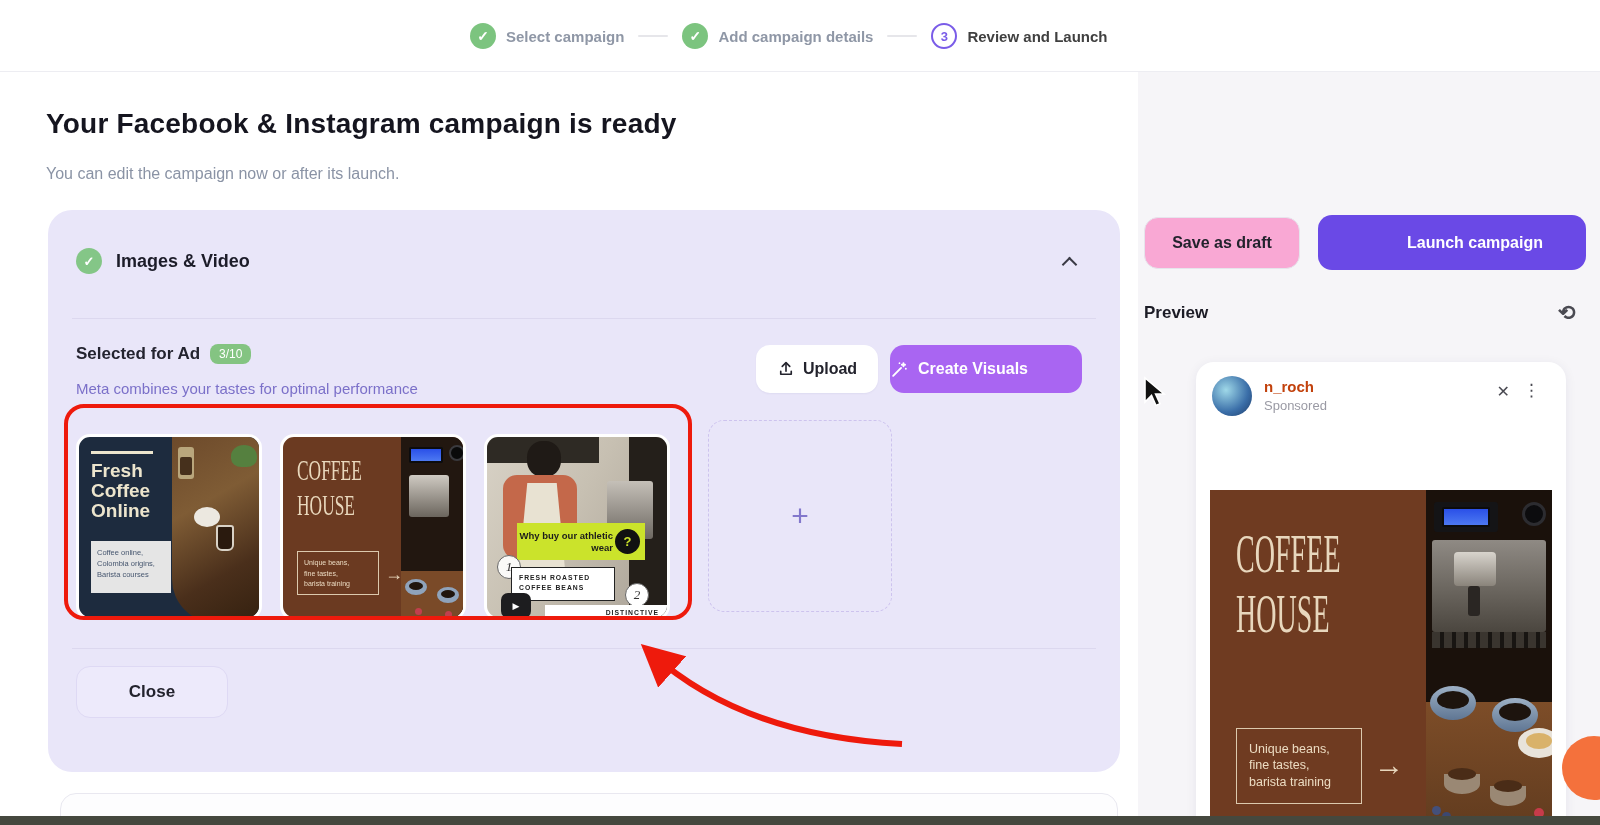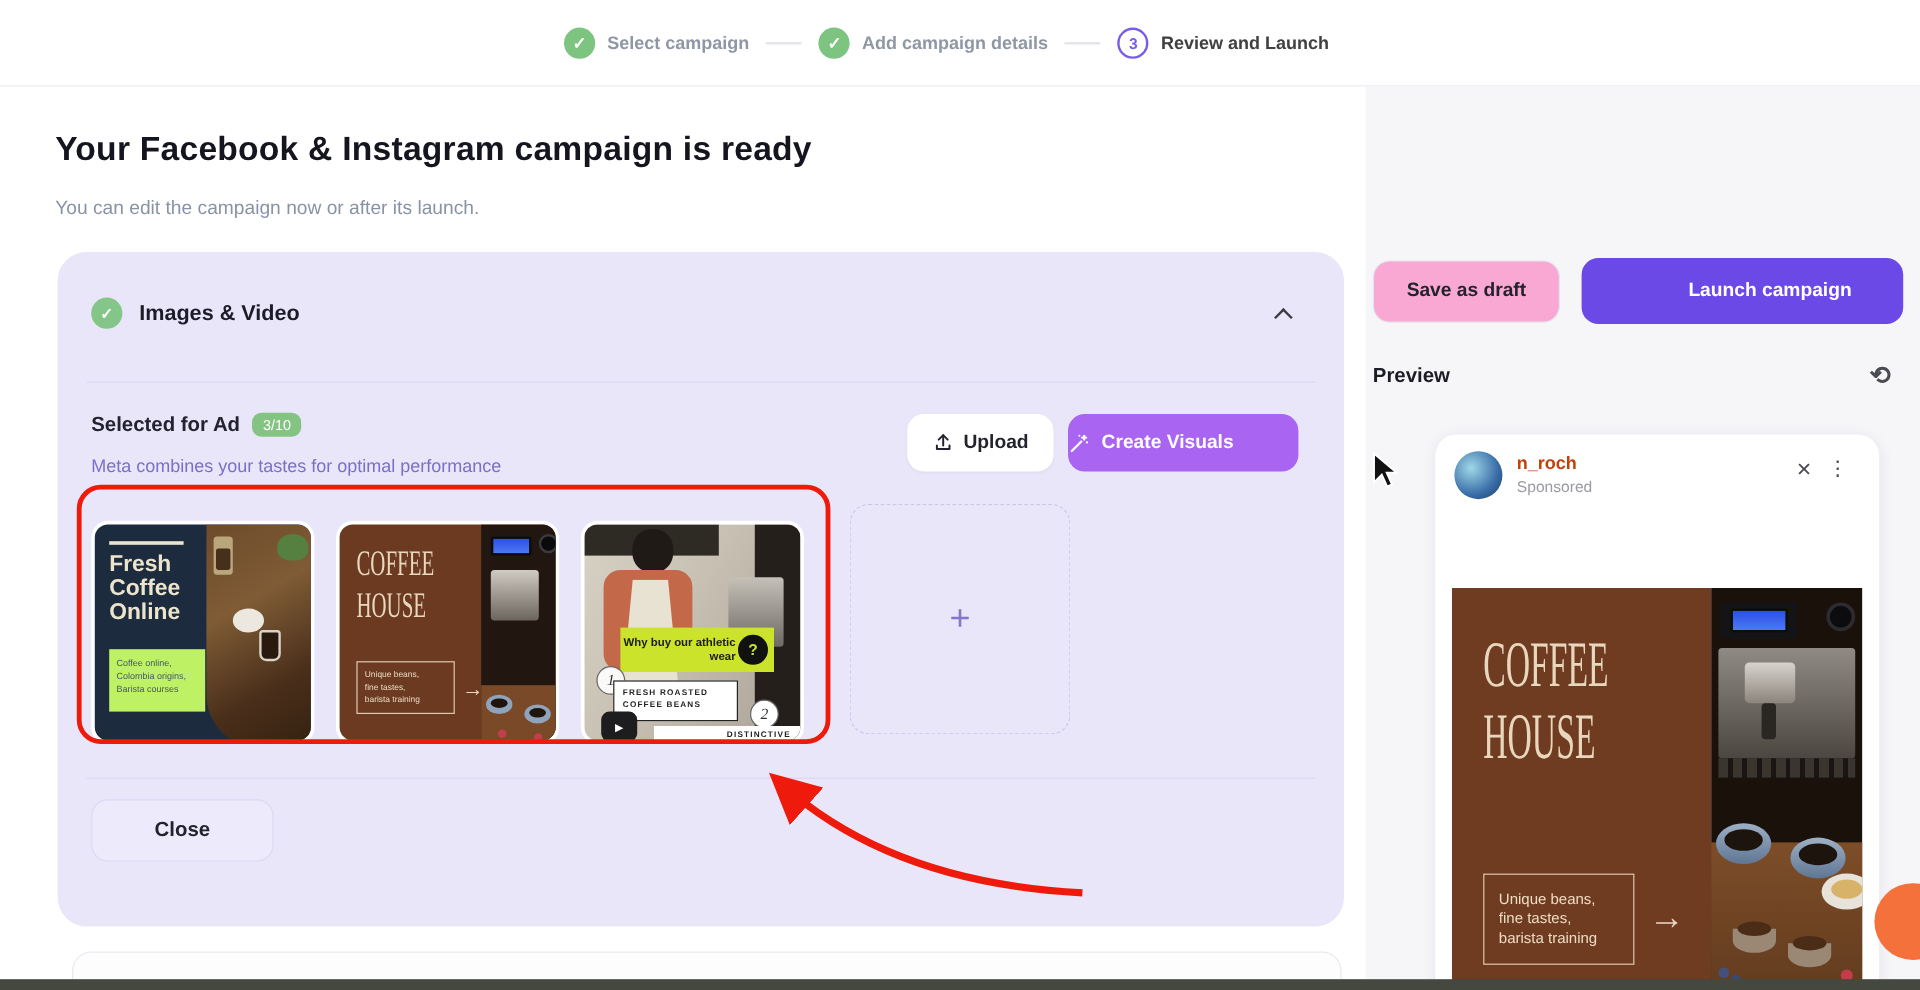--- a/index.html
+++ b/index.html
@@ -62,21 +62,21 @@
   .t1-photo { position:absolute; left:93px; top:0; width:93px; height:186px;
     background:linear-gradient(150deg,#6d4a2b 0%,#7f5c35 35%,#4a2f1b 70%,#33200f 100%);
     border-bottom-left-radius:44px; }
   .t1-plant { position:absolute; right:8px; top:8px; width:26px; height:22px; border-radius:50% 50% 40% 40%; background:#55803f; }
   .t1-jar { position:absolute; left:6px; top:10px; width:16px; height:32px; border-radius:3px; background:#b9a67c; }
   .t1-jar::after { content:""; position:absolute; left:2px; top:10px; width:12px; height:18px; background:#46301c; border-radius:2px; }
   .t1-cup { position:absolute; left:22px; top:70px; width:26px; height:20px; border-radius:50%; background:#ece8e0; }
   .t1-glass { position:absolute; left:44px; top:88px; width:18px; height:26px; border-radius:3px 3px 6px 6px; background:#2a1a0e; border:2px solid #d9d2c6; }
   .t1-rule { position:absolute; left:12px; top:14px; width:62px; height:3px; background:#ece5cd; }
   .t1-heading { position:absolute; left:12px; top:24px; font-size:19px; font-weight:800; color:#ece5cd; line-height:1.04; }
-  .t1-box { position:absolute; left:12px; top:104px; width:80px; height:52px; background:#bef264; padding:7px 6px; }
+  .t1-box { position:absolute; left:12px; top:104px; width:80px; height:52px; background:#e5e5e5; padding:7px 6px; }
   .t1-box div { font-size:7.5px; color:#46566f; line-height:1.45; }
 
   
   .t2-photo { position:absolute; left:118px; top:0; width:68px; height:186px; background:#221710; }
   .lcd { background:linear-gradient(180deg,#2a50e8,#4d79f2); border:2px solid #0c0c0e; border-radius:2px; }
   .t2-lcd { position:absolute; left:8px; top:10px; width:34px; height:16px; }
   .t2-knob { position:absolute; right:4px; top:8px; width:16px; height:16px; border-radius:50%; background:#0a0a0a; border:2px solid #3a3a3e; }
   .t2-machine { position:absolute; left:8px; top:38px; width:40px; height:42px; border-radius:3px;
     background:linear-gradient(180deg,#cfcac2,#6b655d); }
   .t2-table { position:absolute; left:0; bottom:0; width:68px; height:52px; background:#7a4a28; }

